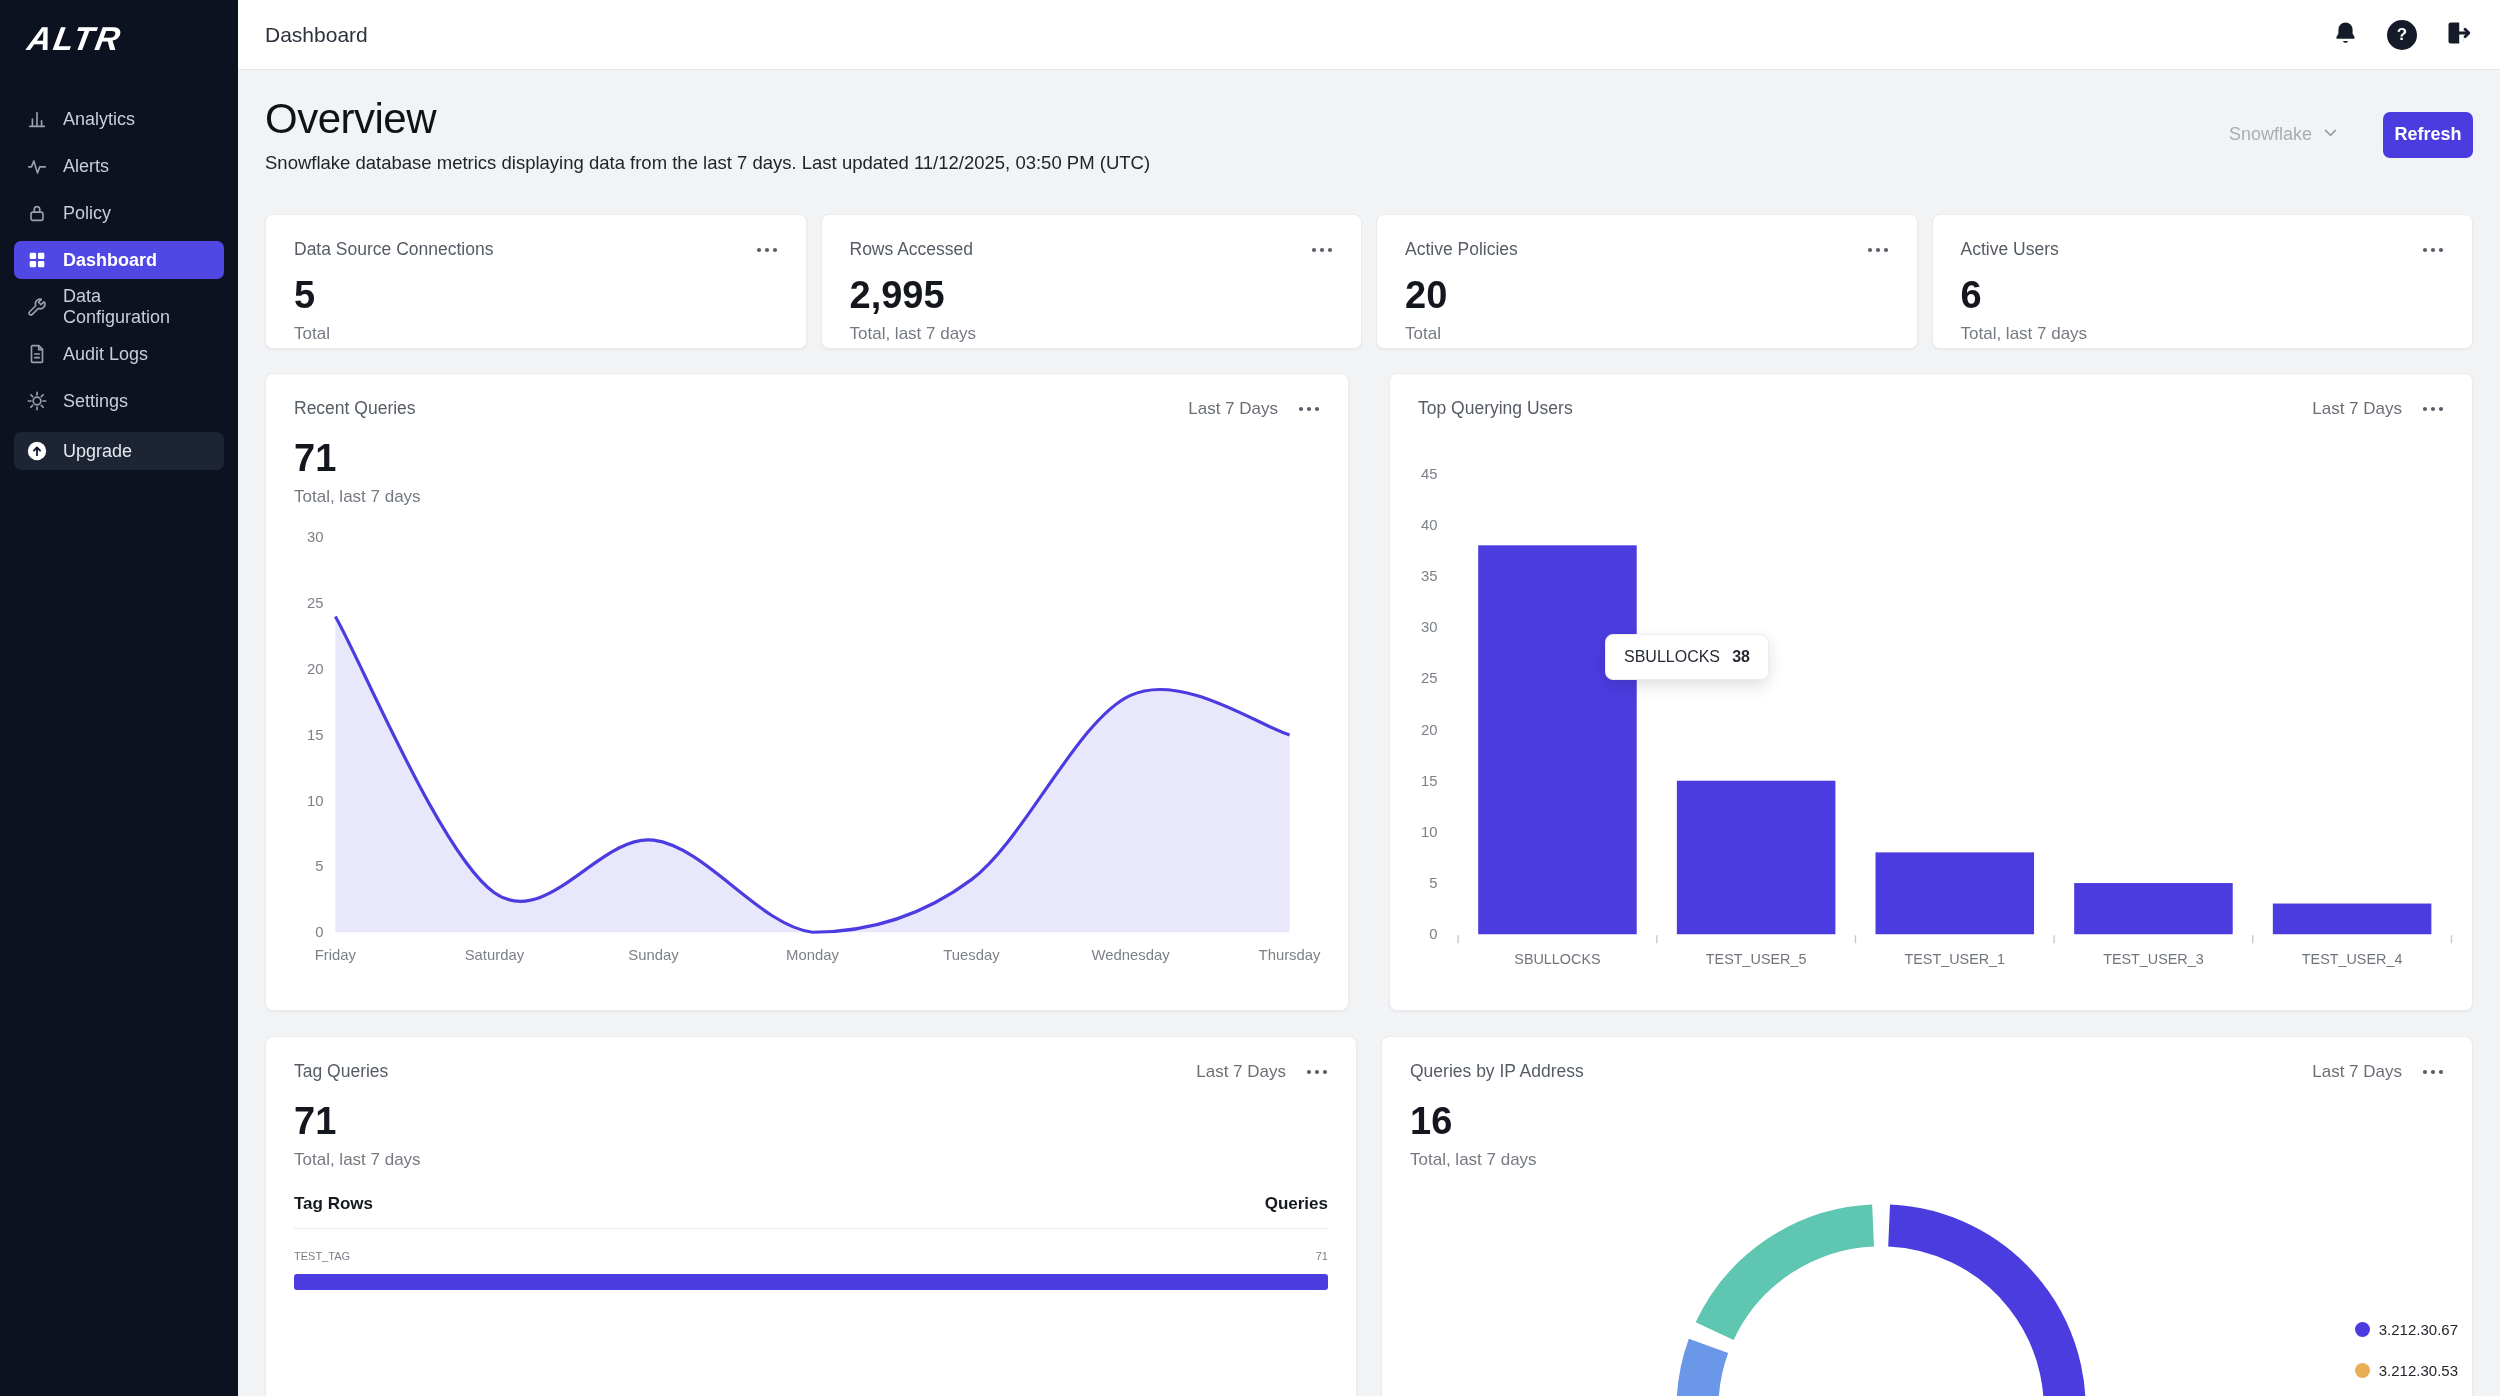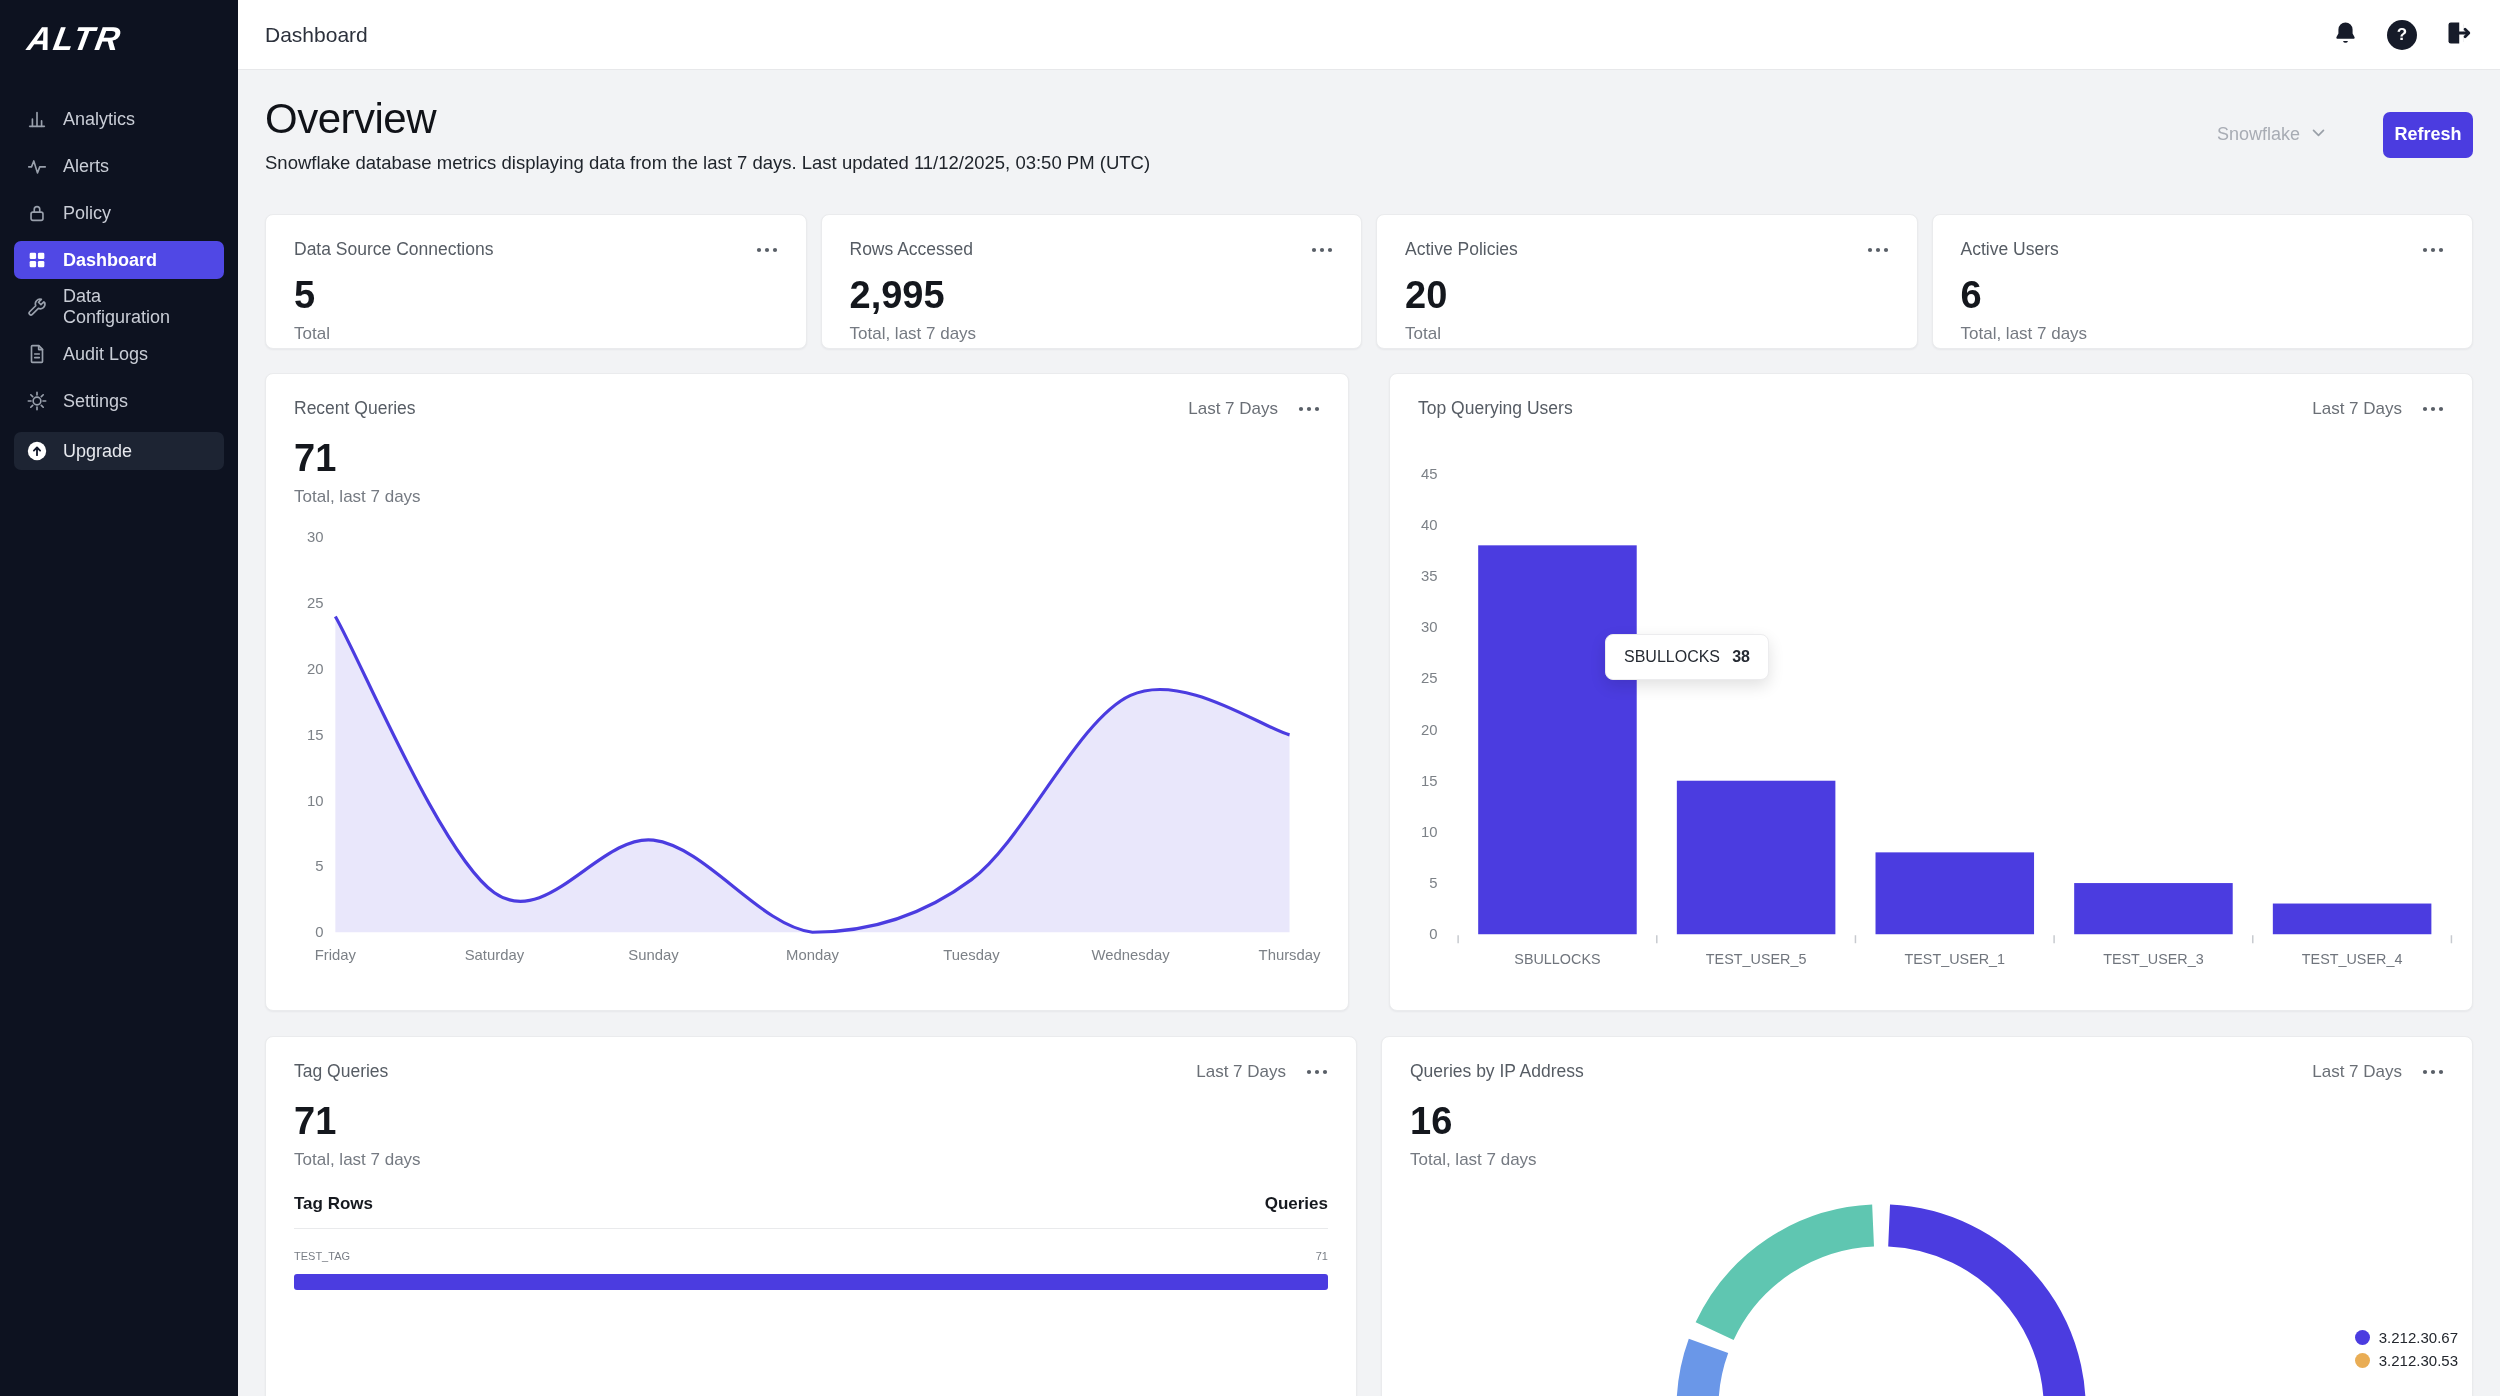--- a/index.html
+++ b/index.html
@@ -32,21 +32,21 @@
   .icon-btn{background:none;border:none;cursor:pointer;display:flex;align-items:center;justify-content:center;}
   .help-circle{width:30px;height:30px;border-radius:50%;background:var(--topbar-icon);color:#fff;
                font-size:17px;font-weight:700;display:flex;align-items:center;justify-content:center;}
 
   .content{flex:1;overflow:hidden;padding:0 27px;}
 
   
   .page-head{margin-top:25px;display:flex;justify-content:space-between;align-items:center;}
   .page-title{font-size:42px;font-weight:400;color:#101218;letter-spacing:-0.5px;}
   .page-sub{font-size:18.5px;color:#20252c;margin-top:9px;}
-  .head-controls{display:flex;align-items:center;gap:56px;}
+  .head-controls{display:flex;align-items:center;gap:44px;}
   .source-select{display:flex;align-items:center;gap:10px;background:none;border:none;cursor:pointer;
                  font-size:18px;color:#a8acb4;font-weight:500;}
   .refresh-btn{width:90px;height:46px;border:none;border-radius:7px;background:var(--accent);color:#fff;
                font-size:18px;font-weight:600;cursor:pointer;}
 
   
   .card{background:#fff;border:1px solid var(--card-border);border-radius:8px;
         box-shadow:0 1px 2px rgba(16,24,40,.05);position:relative;overflow:hidden;}
   .card-head{display:flex;justify-content:space-between;align-items:center;padding:24px 28px 0 28px;}
   .card-title{font-size:17.5px;color:#565c64;}
@@ -75,21 +75,21 @@
   .tt-value{font-size:16px;color:#262b33;font-weight:600;}
 
   
   .tag-table{padding:0 28px;margin-top:24px;}
   .tag-head{display:flex;justify-content:space-between;font-size:17px;font-weight:700;color:#16191f;}
   .tag-divider{border:none;border-top:1px solid #e9eaec;margin-top:14px;}
   .tag-row{display:flex;justify-content:space-between;font-size:11px;color:#787d85;margin-top:21px;align-items:flex-end;}
   .tag-bar{height:16px;border-radius:3px;background:var(--accent);margin-top:12px;}
 
   
-  .donut-legend{position:absolute;right:14px;top:292px;display:flex;flex-direction:column;gap:6px;z-index:3;}
+  .donut-legend{position:absolute;right:14px;top:284px;display:flex;flex-direction:column;gap:24px;z-index:3;}
   .legend-item{display:flex;align-items:center;gap:9px;cursor:pointer;}
   .legend-dot{width:15px;height:15px;border-radius:50%;flex:none;}
   .legend-label{font-size:15px;color:#23272e;}
 </style>
 </head>
 <body>
 
 <aside class="sidebar">
   <div class="logo">ALTR</div>
   <nav class="nav">

